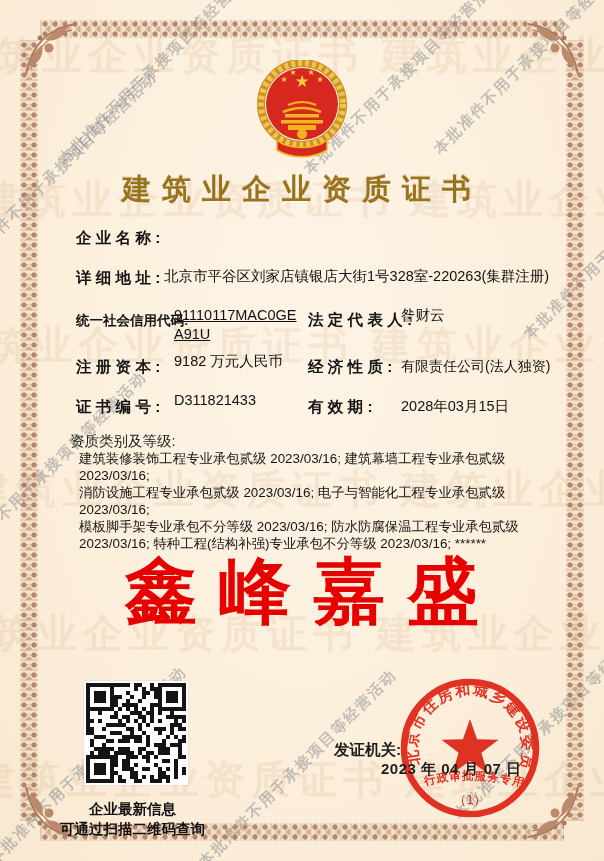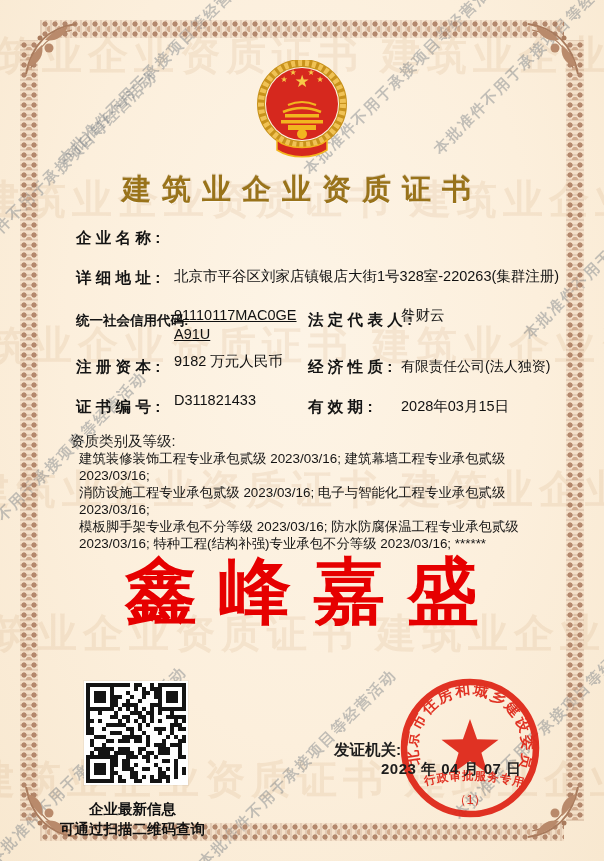--- a/index.html
+++ b/index.html
@@ -151,21 +151,21 @@
     <rect x="31" y="65" width="28" height="5" fill="#f2b51f"></rect>
     <circle cx="45" cy="74" r="5" fill="#f2b51f"></circle>
     <path d="M20,80 C30,90 60,90 70,80 L70,90 C56,99 34,99 20,90 Z" fill="#d6281e" stroke="#f2b51f" stroke-width="1.5"></path>
   </svg>
 
   <div class="title">建筑业企业资质证书</div>
 
   <div class="lbl" style="left:76px; top:228px">企 业 名 称 :</div>
 
   <div class="lbl" style="left:76px; top:268px">详 细 地 址 :</div>
-  <div class="val" style="left:174px; top:267px">北京市平谷区刘家店镇银店大街1号328室-220263(集群注册)</div>
+  <div class="val" style="left:164px; top:267px">北京市平谷区刘家店镇银店大街1号328室-220263(集群注册)</div>
 
   <div class="lbl" style="left:76px; top:312px; font-size:13.5px">统一社会信用代码:</div>
   <div class="val wrap" style="left:174px; top:306px; width:132px">91110117MAC0GEA91U</div>
   <div class="lbl" style="left:308px; top:310px">法 定 代 表 人 :</div>
   <div class="val" style="left:401px; top:306px">昝财云</div>
 
   <div class="lbl" style="left:76px; top:357px">注 册 资 本 :</div>
   <div class="val" style="left:174px; top:352px">9182 万元人民币</div>
   <div class="lbl" style="left:308px; top:357px">经 济 性 质 :</div>
   <div class="val" style="left:401px; top:358px; font-size:14px">有限责任公司(法人独资)</div>

